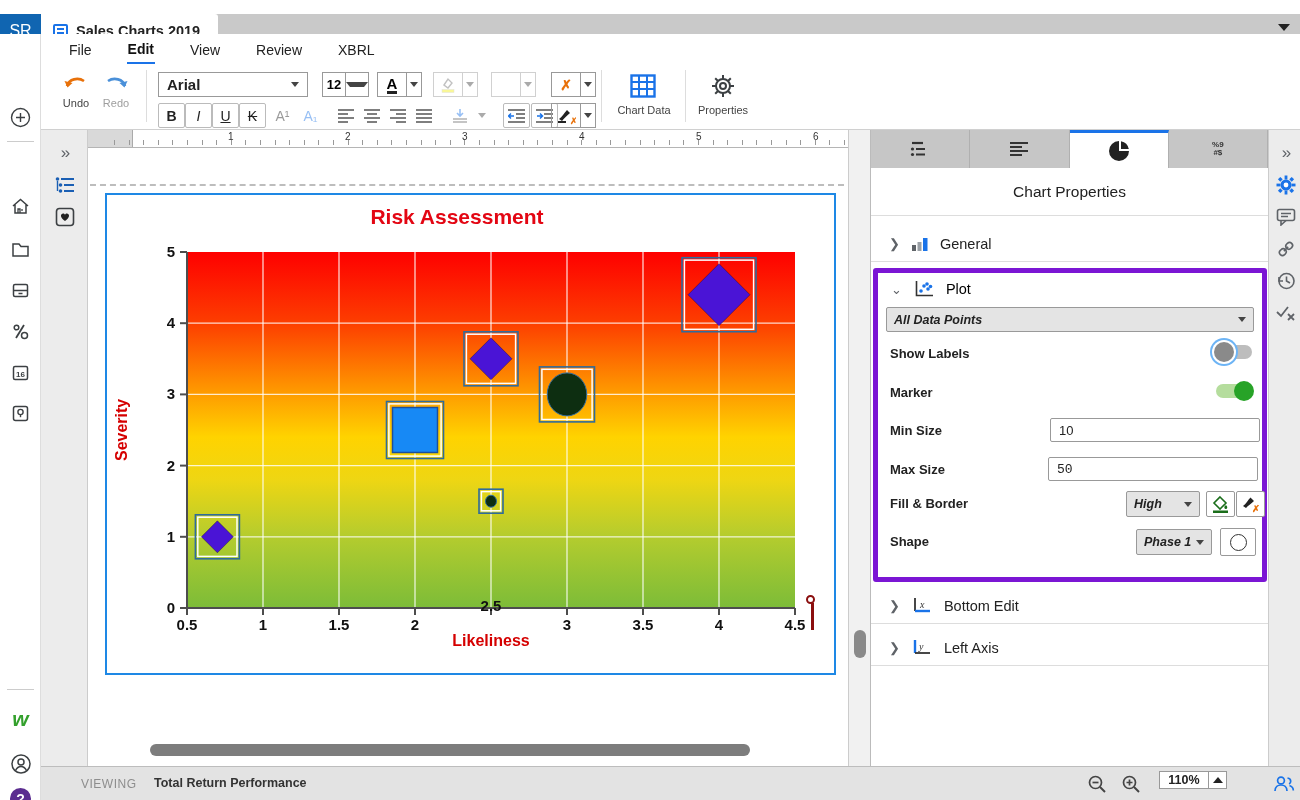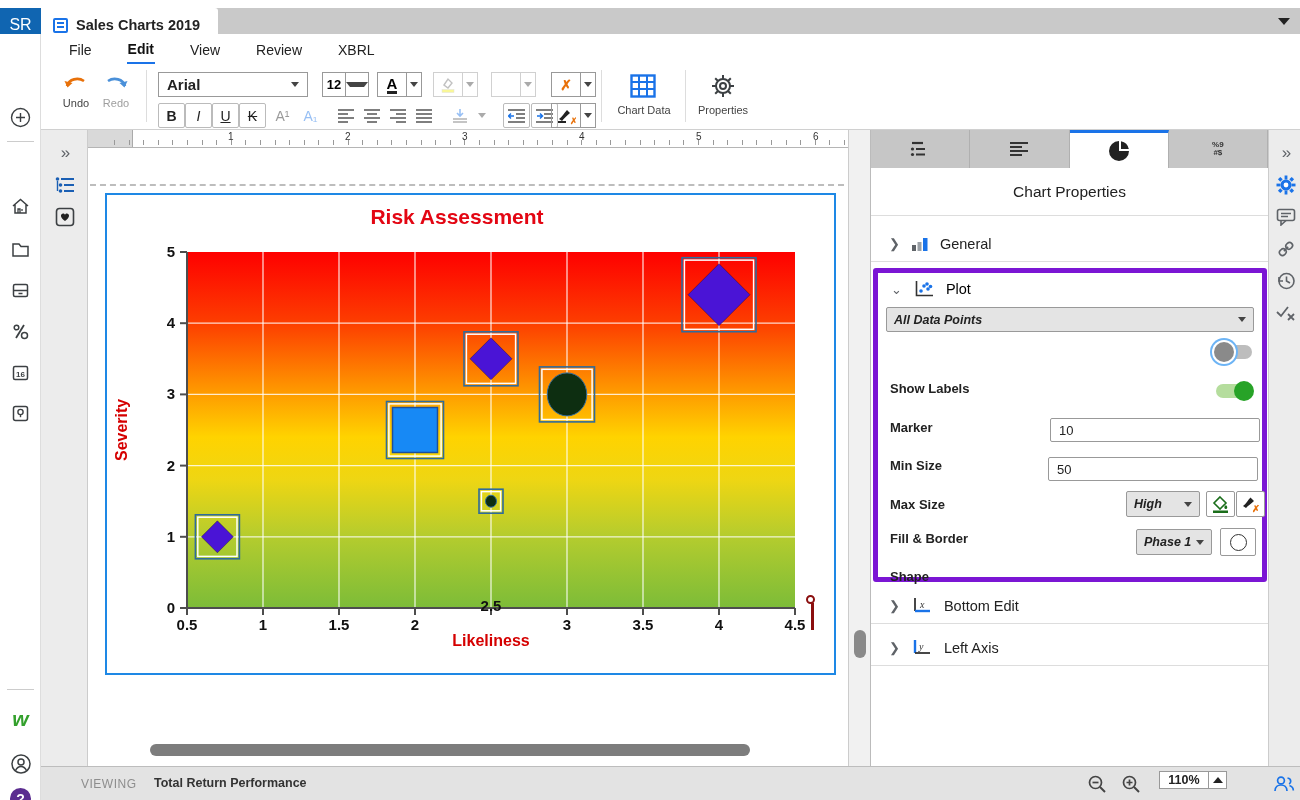--- a/index.html
+++ b/index.html
@@ -1,21 +1,21 @@
 <!DOCTYPE html>
 <html><head>
 <meta charset="utf-8">
 <style>
   * { margin:0; padding:0; box-sizing:border-box; }
   html,body { width:1300px; height:800px; font-family:"Liberation Sans", sans-serif; background:#fff; overflow:hidden; }
   #app { position:relative; width:1300px; height:800px; background:#fff; }
   .abs { position:absolute; }
 
   
-  #tabbar { left:0; top:8px; width:1300px; height:34px; background:#c9c9c9;padding-left:44px; }
+  #tabbar { left:0; top:14px; width:1300px; height:34px; background:#c9c9c9;padding-left:44px; }
   #avatar { left:0; top:0; width:41px; height:34px; background:#1065b1; color:#fff; font-size:16px;
             display:flex; align-items:center; justify-content:center; }
   #doc-tab { left:41px; top:0; height:34px; padding:0 18px 0 12px; background:#fff;
              display:flex; align-items:center; gap:8px; border-top-right-radius:3px; }
   #doc-tab .doc-ic { width:15px; height:15px; border:2px solid #1a73e8; border-radius:2px; position:relative; }
   #doc-tab .doc-ic::before { content:""; position:absolute; left:2px; right:2px; top:2px; height:2px;
              background:#1a73e8; box-shadow:0 4px 0 #1a73e8; }
   #doc-tab span { font-size:14.5px; font-weight:bold; color:#222; }
   #tab-caret { right:10px; top:10px; width:0; height:0; border-left:6px solid transparent;
                border-right:6px solid transparent; border-top:7px solid #222; }
@@ -98,21 +98,21 @@
   .ptab.active { background:#fff; border-top:3px solid #1a73e8; border-right:1px solid #b0b0b0; }
   .numfmt { font-size:8px; font-weight:bold; line-height:8px; text-align:center; color:#333; }
   #panel-title { left:0; top:38px; width:397px; height:48px; display:flex; align-items:center;
                  justify-content:center; font-size:15.5px; color:#222; border-bottom:1px solid #ddd; }
   .sect-row { position:absolute; left:0; width:397px; height:36px; display:flex; align-items:center;
               gap:12px; padding-left:18px; border-bottom:1px solid #ddd; }
   .sect-row .chev { color:#5f6368; font-size:13px; }
   .sect-row .lbl { font-size:14.5px; color:#222; }
   #purple-box { left:2px; top:138px; width:394px; height:314px; border:5px solid #7b16d4; border-radius:3px;
                 background:#fff; }
-  .prow-label { position:absolute; font-size:13px; font-weight:bold; color:#222;margin-top:35px; }
+  .prow-label { position:absolute; font-size:13px; font-weight:bold; color:#222; }
   .dropdown { position:absolute; background:#e4e4e4; border:1px solid #999; border-radius:2px;
               display:flex; align-items:center; justify-content:space-between; padding:0 7px; }
   .dropdown span { font-size:12.5px; font-weight:bold; color:#222;font-style:italic; }
   .toggle { position:absolute; width:36px; height:14px; border-radius:7px; background:#bdbdbd; }
   .toggle .knob { position:absolute; top:-3px; left:-2px; width:20px; height:20px; border-radius:50%;
                   background:#8a8a8a; }
   .toggle.focus .knob { box-shadow:0 0 0 2px #fff, 0 0 0 4px #6db4f5; }
   .toggle.on { background:#b5dd9d; }
   .toggle.on .knob { left:auto; right:-2px; background:#27a327; }
   .txt-input { position:absolute; height:24px; border:1px solid #999; border-radius:2px; background:#fff;
@@ -567,21 +567,21 @@
 
       <div class="prow-label" style="left:12px;top:112px">Marker</div>
       <div class="toggle on" id="toggle-marker" style="left:338px;top:111px">
           <div class="knob"></div>
         </div>
 
       <div class="prow-label" style="left:12px;top:150px">Min Size</div>
       <input class="txt-input" style="left: 172px; top: 145px;" value="10">
 
       <div class="prow-label" style="left:12px;top:189px">Max Size</div>
-      <input class="txt-input" style="left: 170px; top: 184px;" value="50">
+      <input class="txt-input" style="left: 170px; top: 184px; font-family: Liberation Mono, monospace;" value="50">
 
       <div class="prow-label" style="left:12px;top:223px">Fill &amp; Border</div>
       <div class="dropdown" style="left:248px;top:218px;width:74px;height:26px">
         <span>High</span>
         <span class="caret-dn"></span>
       </div>
       <div class="mini-btn" style="left:328px;top:218px">
         <svg width="18" height="18" viewBox="0 0 18 18">
             <path d="M8 2 L14 8 L8 14 L2 8 Z" fill="none" stroke="#1b6e1b" stroke-width="1.6"></path>
             <path d="M14.5 10.5 c1.5 2 .5 3.5-.8 3.5 c-1.2 0-2-1.5-.7-3.5 Z" fill="#1b6e1b"></path>

